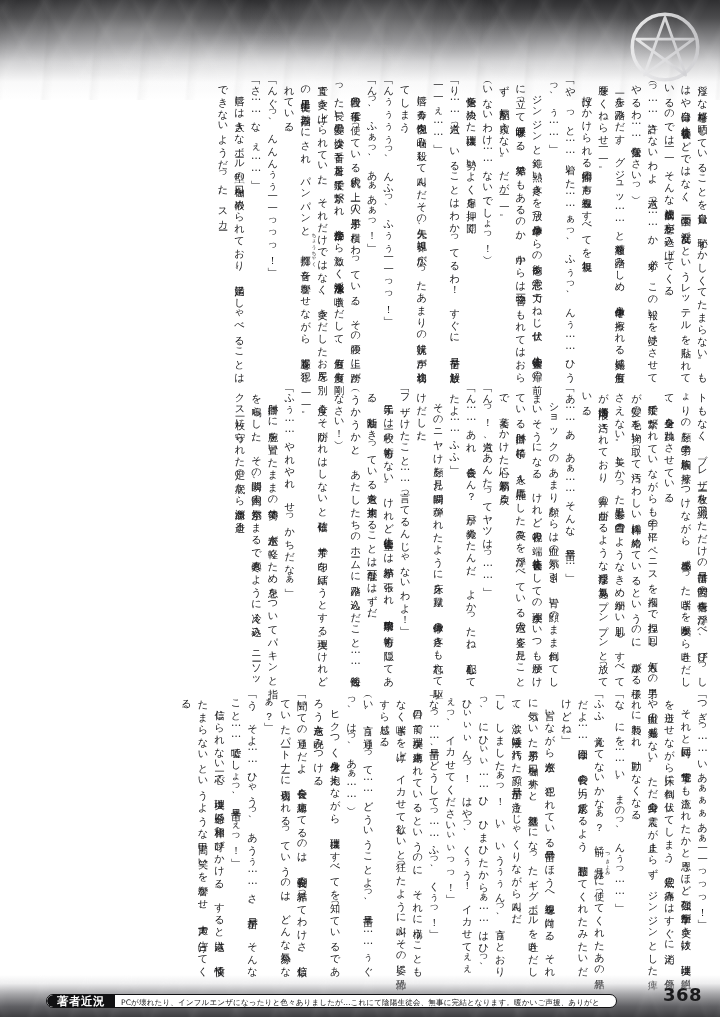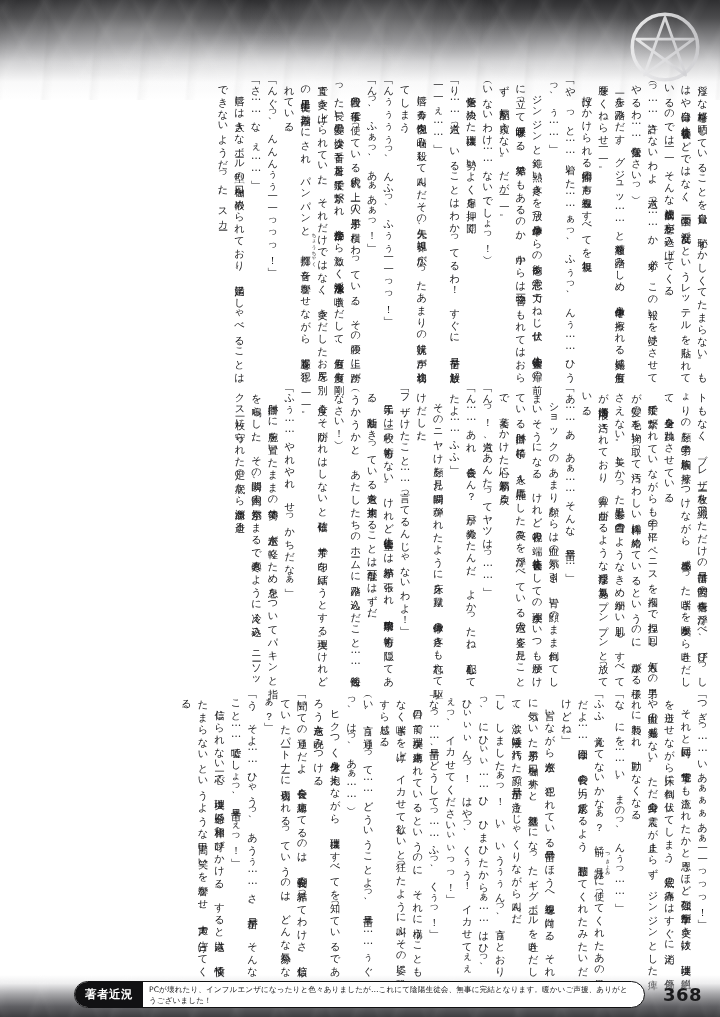--- a/index.html
+++ b/index.html
@@ -142,24 +142,24 @@
         rgba(255,255,255,0.00) 38px),
       repeating-linear-gradient(70deg,
         rgba(255,255,255,0.00) 0px,
         rgba(255,255,255,0.10) 4px,
         rgba(255,255,255,0.00) 13px,
         rgba(255,255,255,0.00) 44px);
   }
 
   .author-note {
     position: absolute;
-    left: 74px;
+    left: 46px;
     bottom: 9px;
     width: 571px;
-    height: 27px;
+    height: 14px;
     display: flex;
     align-items: stretch;
     background: #ffffff;
     border: 1.6px solid #111113;
     border-radius: 14px;
     overflow: hidden;
     box-sizing: border-box;
   }
   .author-note-label {
     flex: 0 0 auto;

